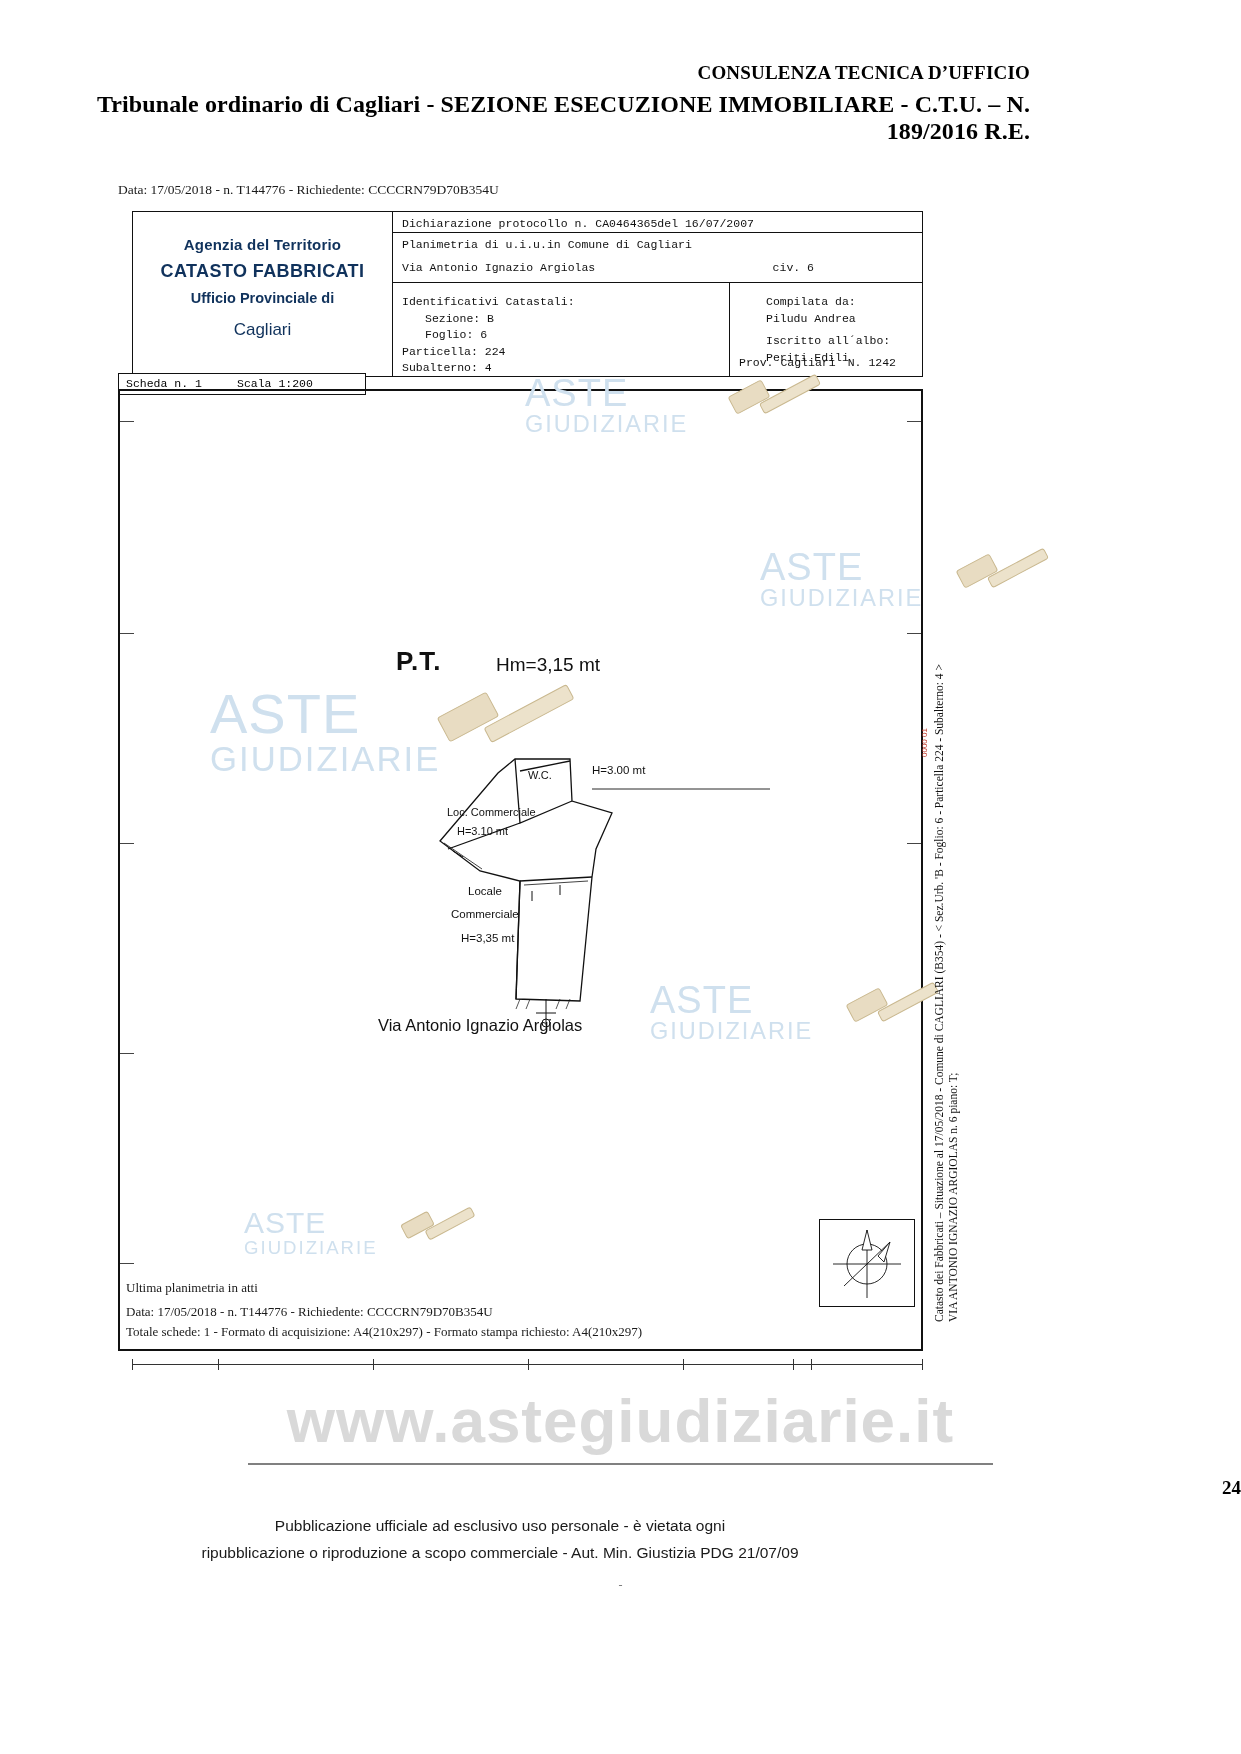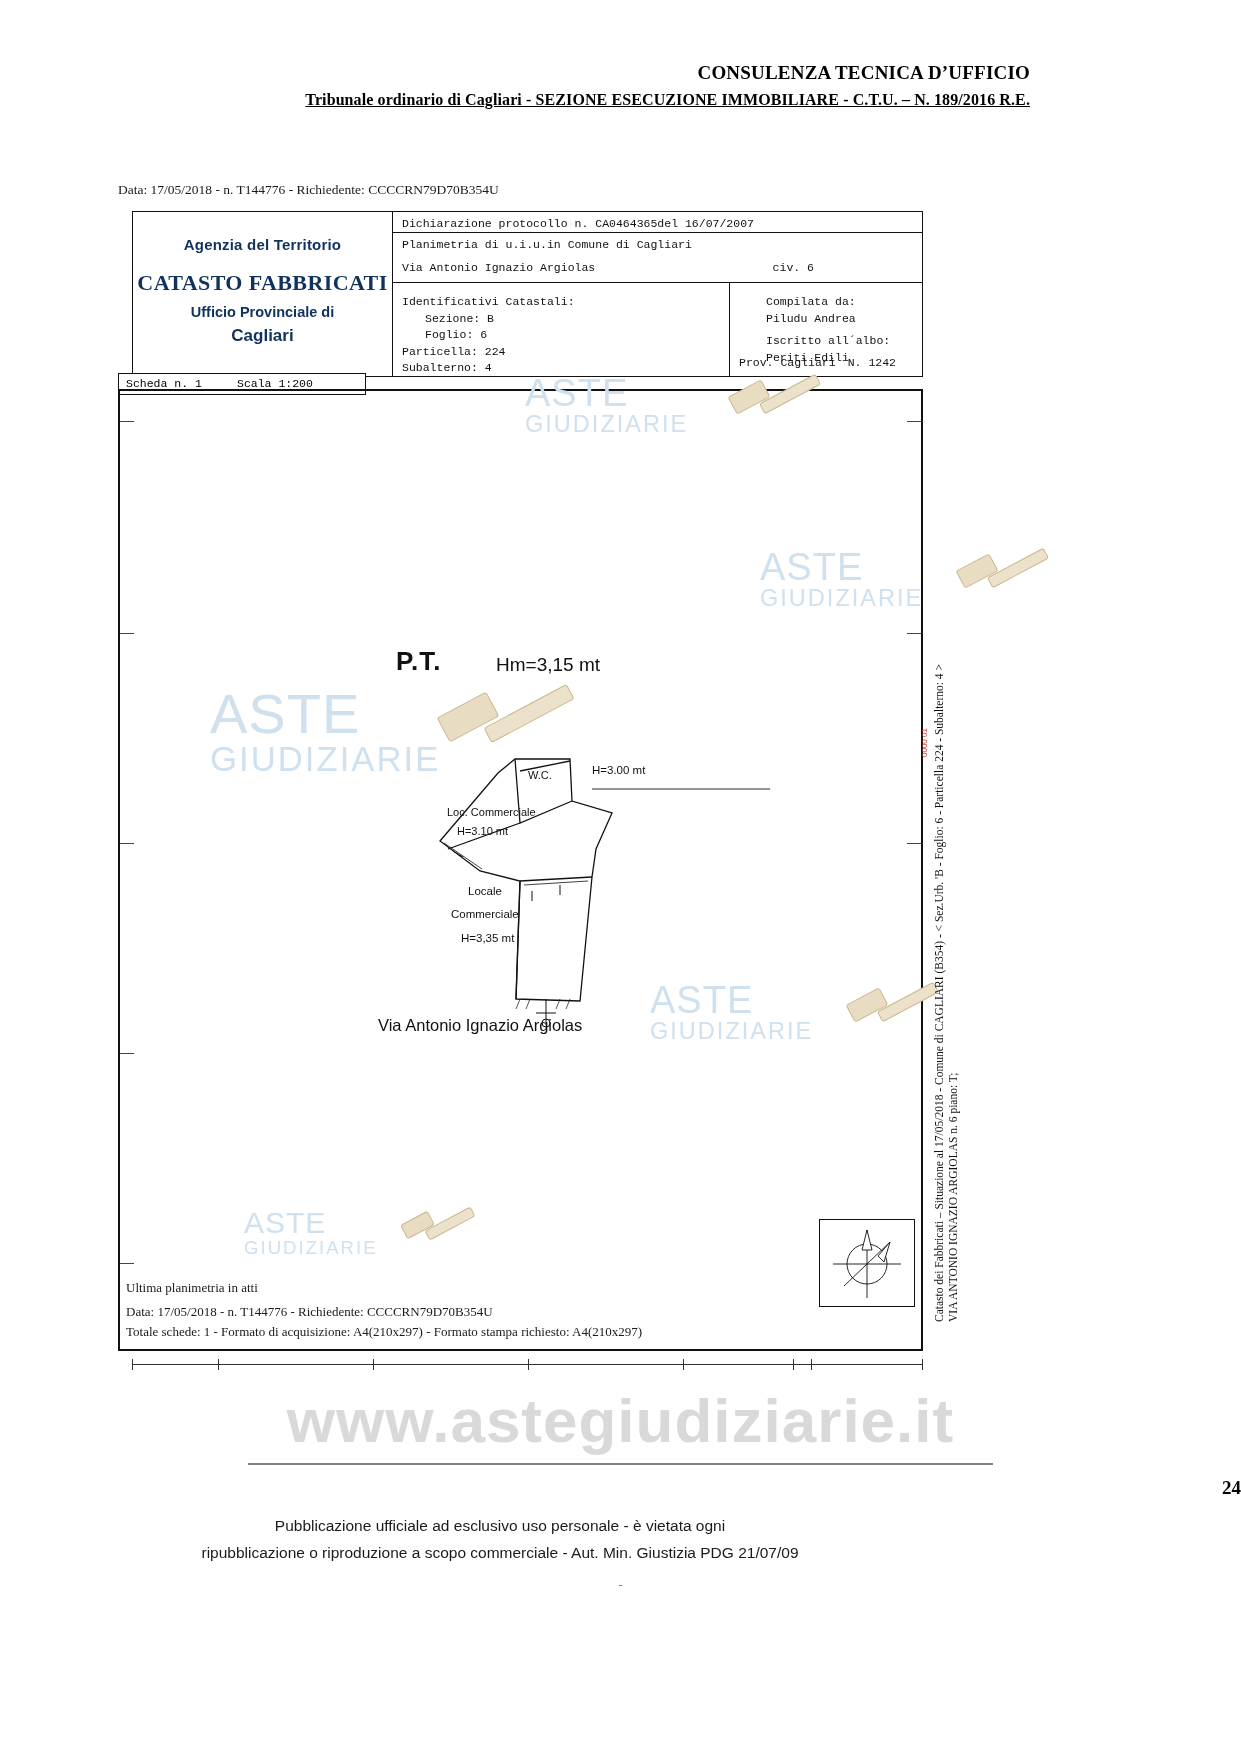--- a/index.html
+++ b/index.html
@@ -30,24 +30,23 @@
   }
   .doc-header .line1 {
     font-family: "Liberation Serif", serif;
     font-weight: bold;
     font-size: 19px;
     letter-spacing: 0.2px;
   }
   .doc-header .line2 {
     font-family: "Liberation Serif", serif;
     font-weight: bold;
-    font-size: 16px;
+    font-size: 24px;
     margin-top: 7px;
     letter-spacing: 0.1px;
-    text-decoration: underline;
   }
 
   
   .scan {
     position: absolute;
     left: 118px;
     top: 182px;
     width: 820px;
     height: 1190px;
     font-family: "Liberation Sans", sans-serif;
@@ -82,38 +81,37 @@
     box-sizing: border-box;
     padding-top: 24px;
   }
   .cat-left .l1 {
     font-size: 15px;
     font-weight: bold;
     color: #10325c;
     letter-spacing: 0.2px;
   }
   .cat-left .l2 {
-    font-size: 22px;
+    font-size: 18px;
     font-weight: bold;
     color: #10325c;
     letter-spacing: 0.4px;
-    margin-top: 17px;
-    font-family: Liberation Serif, serif;
+    margin-top: 8px;
   }
   .cat-left .l3 {
     font-size: 14.5px;
     font-weight: bold;
     color: #10325c;
     margin-top: 8px;
   }
   .cat-left .l4 {
     font-size: 17px;
-    font-weight: bold;
+    font-weight: normal;
     color: #10325c;
-    margin-top: 6px;
+    margin-top: 14px;
   }
   .cat-right {
     position: absolute;
     left: 259px;
     top: 0;
     right: 0;
     bottom: 0;
     border-left: 1.4px solid #111;
     box-sizing: border-box;
     font-family: "Liberation Mono", monospace;

